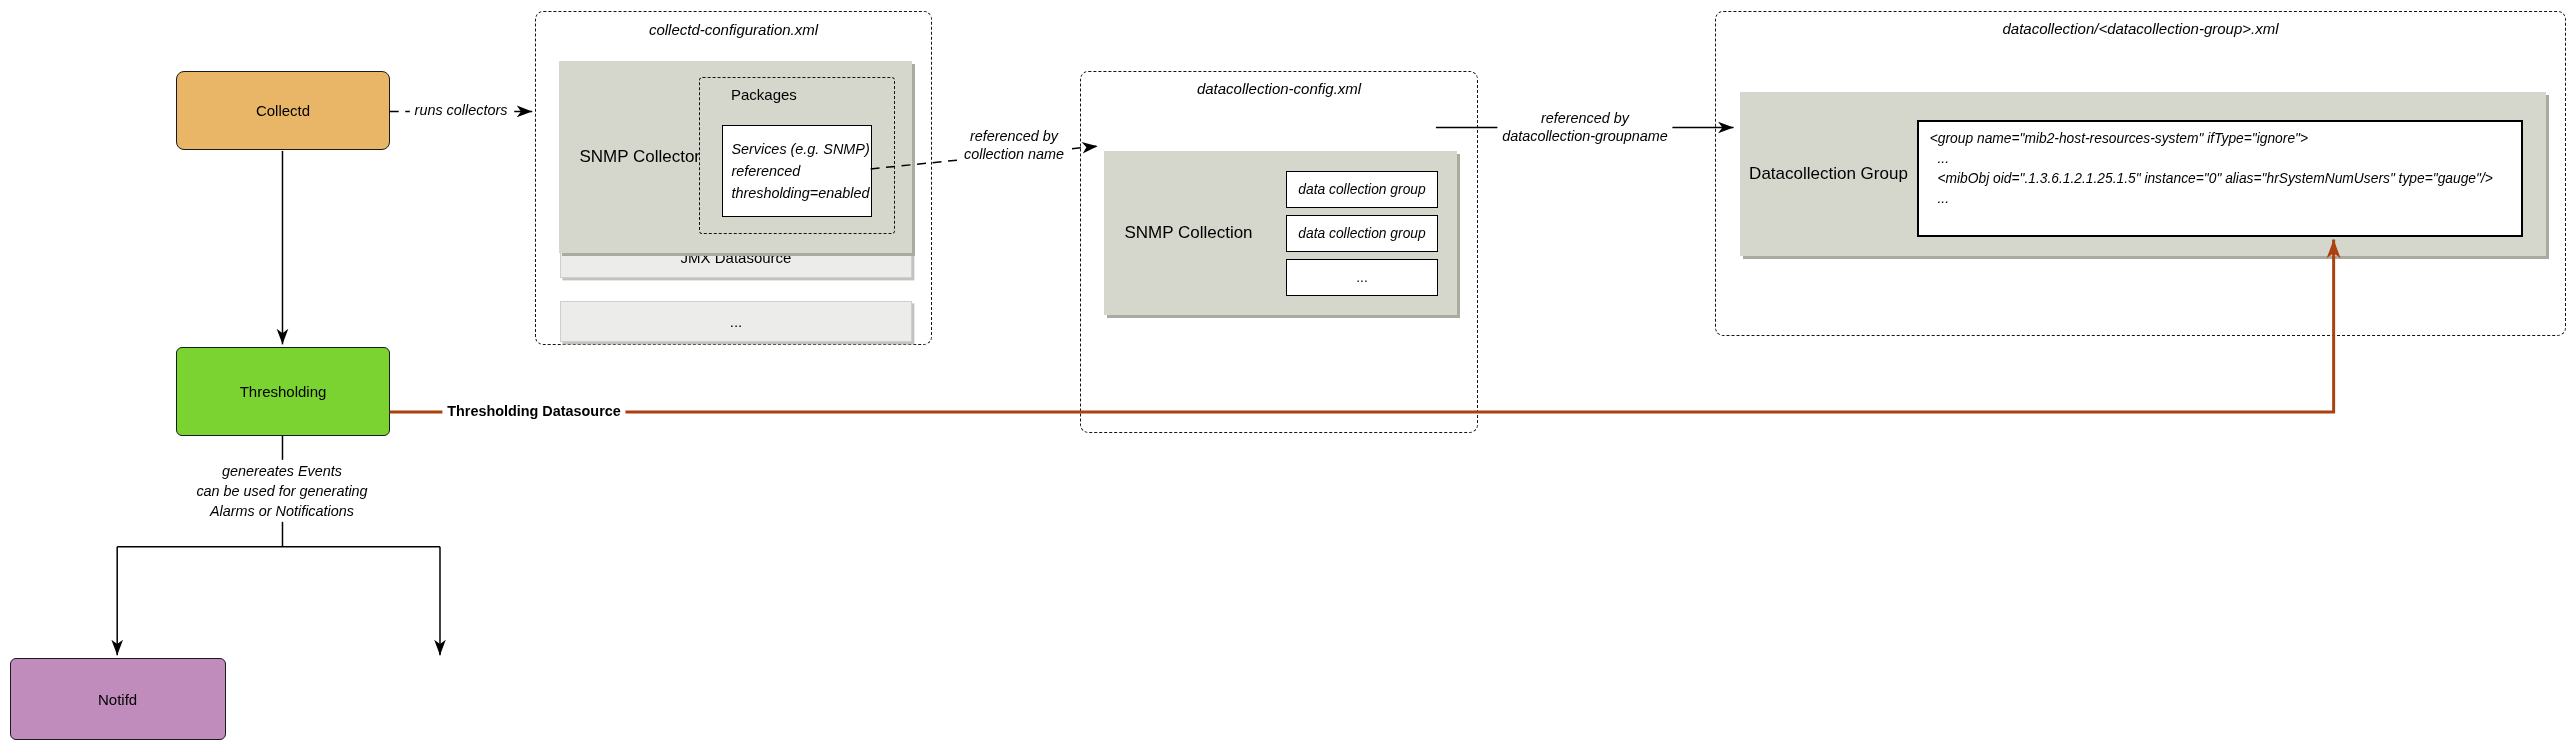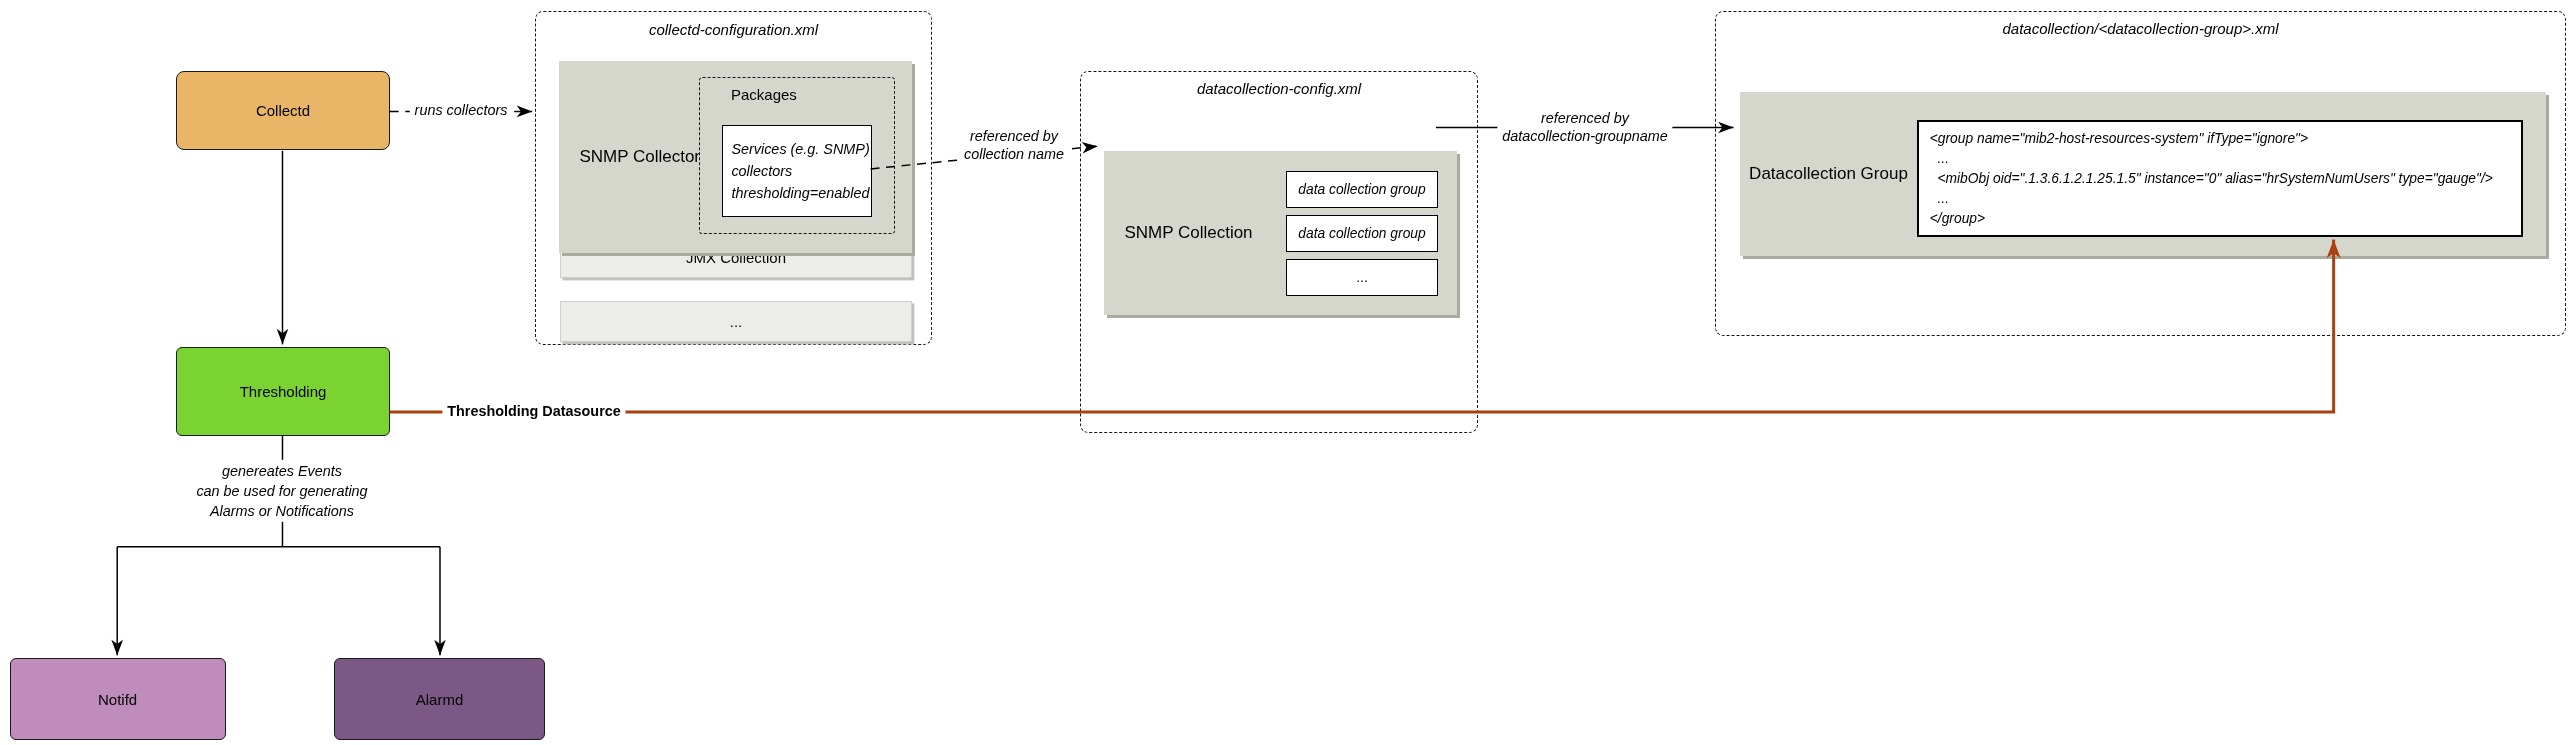--- a/index.html
+++ b/index.html
@@ -97,27 +97,27 @@
   </svg>
 
   <div class="container" id="c1">
     <div class="ctitle">collectd-configuration.xml</div>
     <div class="graybox" id="c1-snmp" style="background-color: rgb(213, 215, 205);">
       <span class="gblabel">SNMP Collector</span>
       <div class="dashedbox" id="c1-pkg">
         <span id="c1-pkg-label">Packages</span>
         <div class="whitebox" id="c1-svc">
           <span>Services (e.g. SNMP)</span>
-          <span>collectors</span>
+          <span>referenced</span>
           <span>thresholding=enabled</span>
         </div>
       </div>
     </div>
     <div class="lightbox" id="c1-jmx" style="background-color: rgb(236, 236, 234);">
-      <span>JMX Collection</span>
+      <span>JMX Datasource</span>
     </div>
     <div class="lightbox" id="c1-dots" style="background-color: rgb(236, 236, 234);">
       <span>...</span>
     </div>
   </div>
 
   <div class="container" id="c2">
     <div class="ctitle">datacollection-config.xml</div>
     <div class="graybox" id="c2-snmp" style="background-color: rgb(213, 215, 205);">
       <span class="gblabel">SNMP Collection</span>
@@ -129,36 +129,32 @@
 
   <div class="container" id="c3">
     <div class="ctitle">datacollection/&lt;datacollection-group&gt;.xml</div>
     <div class="graybox" id="c3-group" style="background-color: rgb(213, 215, 205);">
       <span class="gblabel">Datacollection Group</span>
       <div class="whitebox" id="c3-xml">
         <span>&lt;group name="mib2-host-resources-system" ifType="ignore"&gt;</span>
         <span>  ...</span>
         <span>  &lt;mibObj oid=".1.3.6.1.2.1.25.1.5" instance="0" alias="hrSystemNumUsers" type="gauge"/&gt;</span>
         <span>  ...</span>
-        <span>&lt;/group&gt;</span>
       </div>
     </div>
   </div>
 
   <div class="node round" id="collectd" style="background-color: rgb(233, 181, 102);">
     <span>Collectd</span>
   </div>
   <div class="node" id="thresholding" style="background-color: rgb(123, 211, 49);">
     <span>Thresholding</span>
   </div>
   <div class="node round" id="notifd" style="background-color: rgb(192, 140, 188);">
     <span>Notifd</span>
-  </div>
-  <div class="node round" id="alarmd" style="background-color: rgb(123, 88, 133);">
-    <span>Alarmd</span>
   </div>
 
   <div class="elabel" style="left:461px;top:111px;">runs collectors</div>
 
   <div class="elabel" style="left:1014px;top:146px;">
     <span style="display:block;">referenced by</span>
     <span style="display:block;">collection name</span>
   </div>
 
   <div class="elabel" style="left:1585px;top:128px;">

